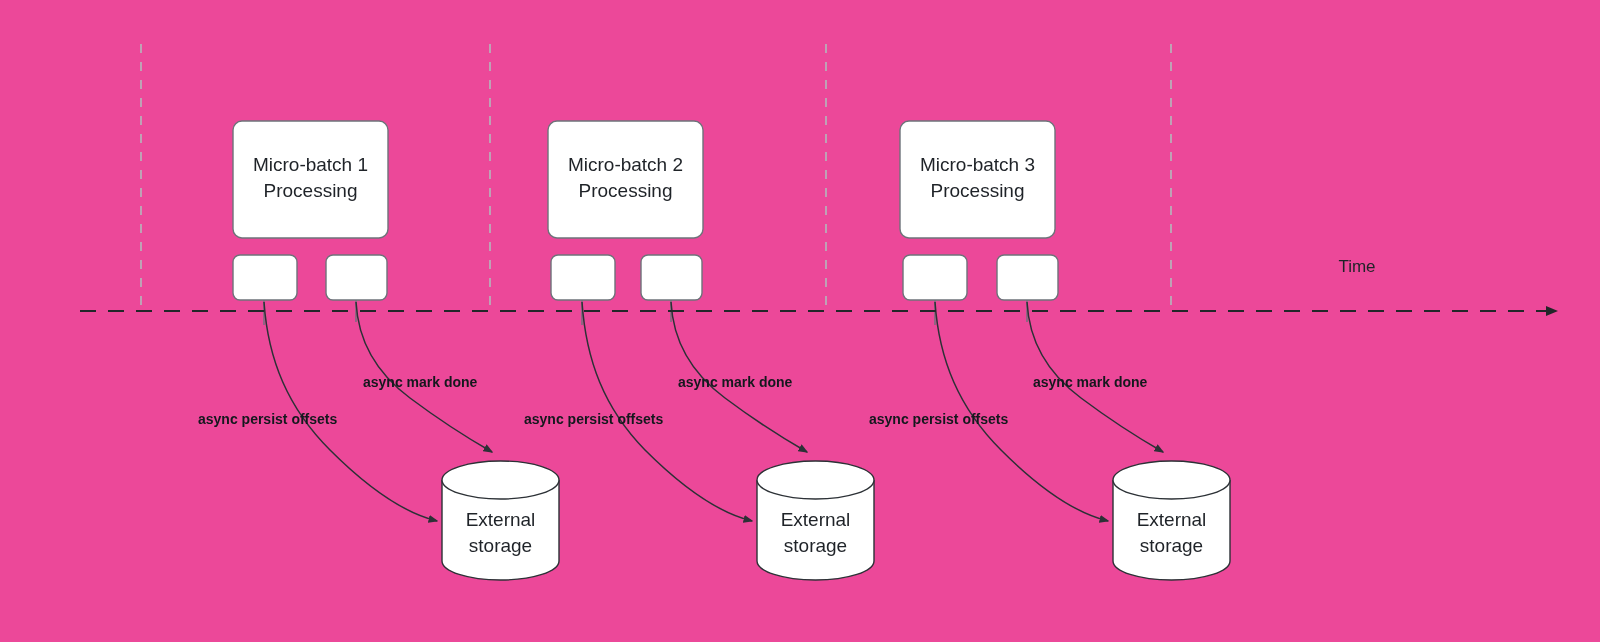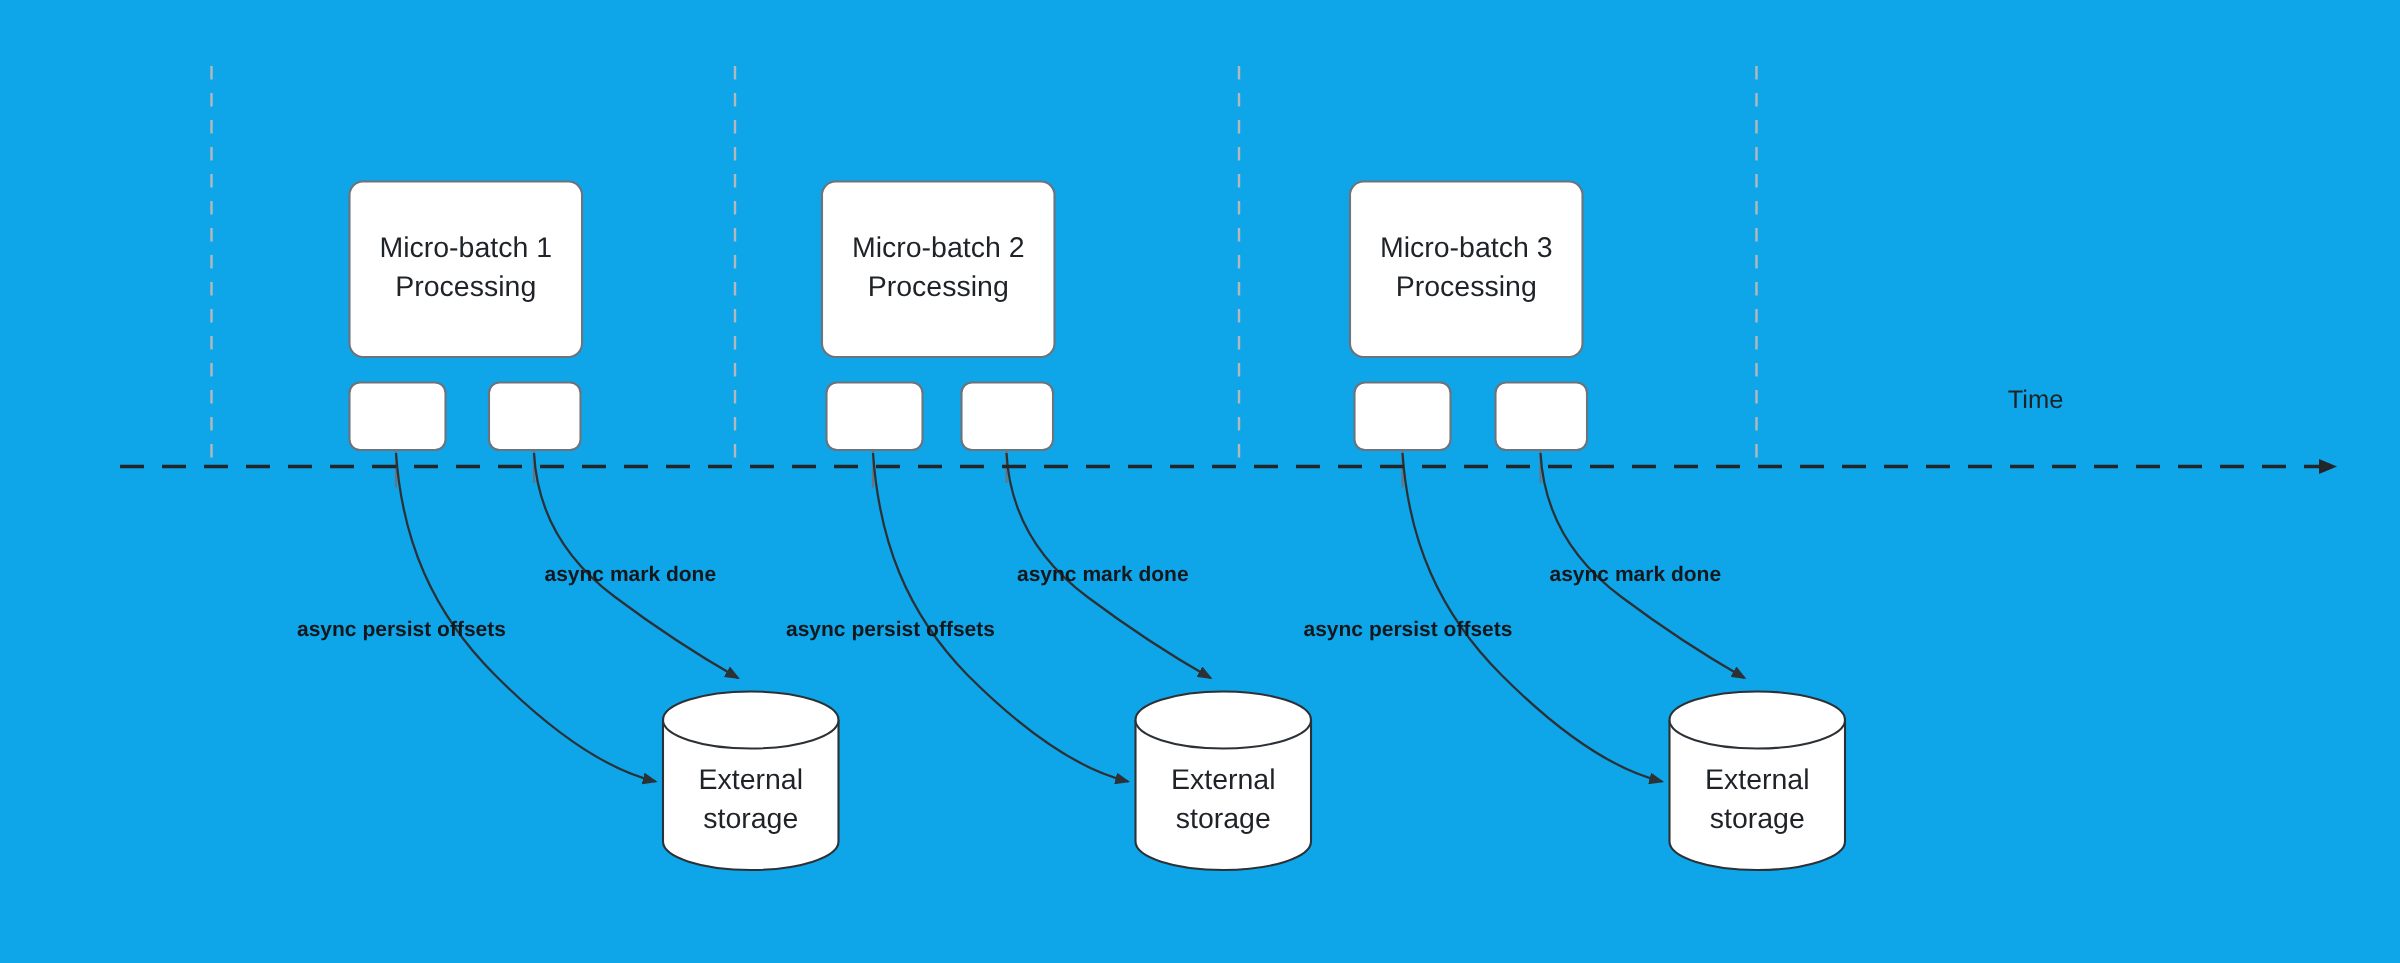--- a/index.html
+++ b/index.html
@@ -4,21 +4,21 @@
 <style>
   html, body {
     margin: 0;
     padding: 0;
     background: #ffffff;
   }
   #canvas {
     position: relative;
     width: 1600px;
     height: 642px;
-    background: #0ea5e9;
+    background: #ec4899;
     font-family: "Liberation Sans", sans-serif;
     overflow: hidden;
   }
   #diagram-svg {
     position: absolute;
     top: 0;
     left: 0;
     width: 1600px;
     height: 642px;
   }

